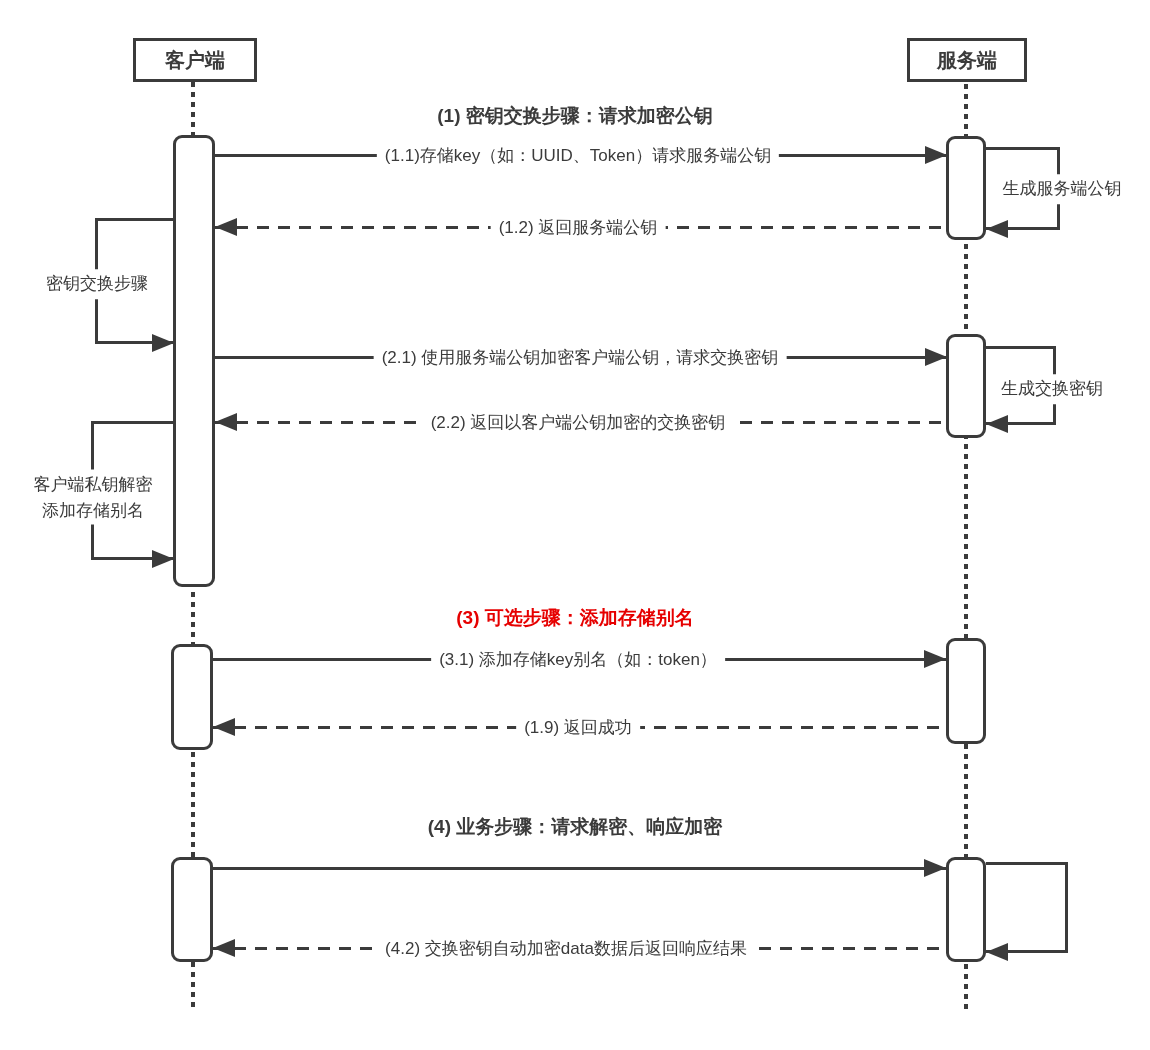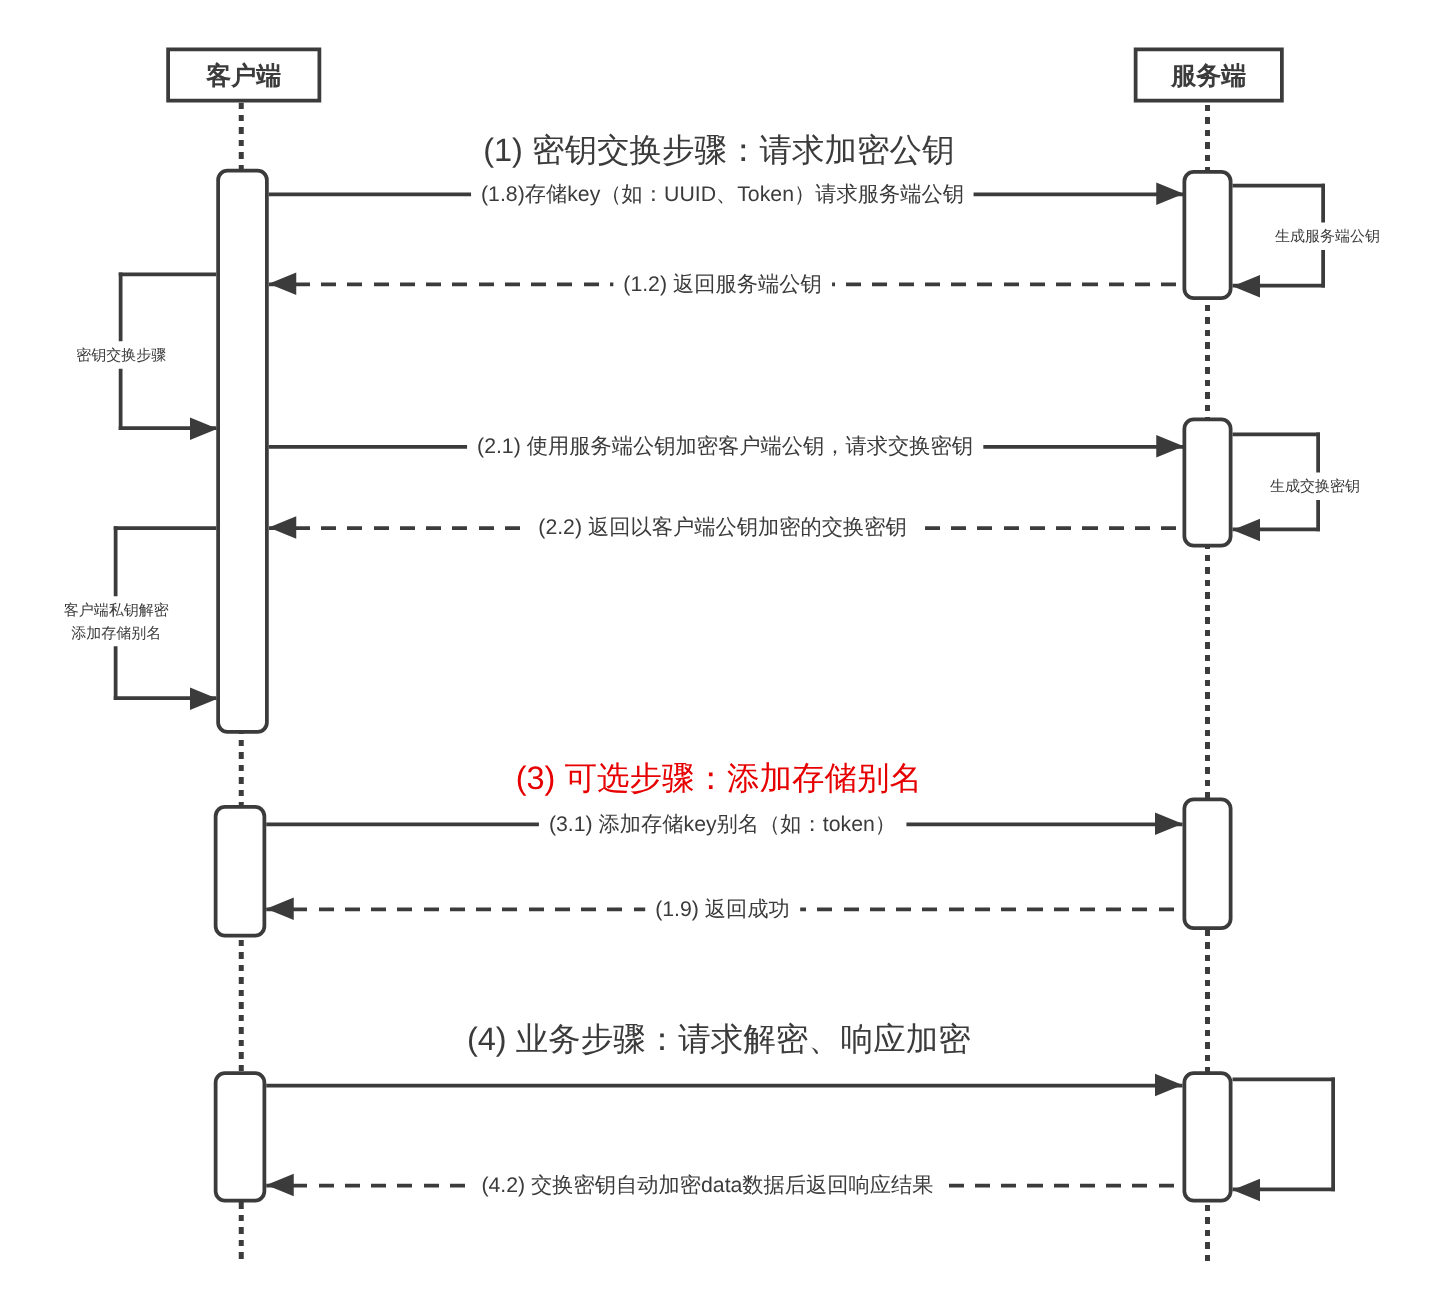--- a/index.html
+++ b/index.html
@@ -27,27 +27,27 @@
   .solid{background:#3b3b3b;}
   .dashed{background:repeating-linear-gradient(to right,#3b3b3b 0 12px,transparent 12px 21px);}
   .head{position:absolute;width:0;height:0;z-index:4;}
   .head-right{border-top:9px solid transparent;border-bottom:9px solid transparent;border-left:22px solid #3b3b3b;}
   .head-left{border-top:9px solid transparent;border-bottom:9px solid transparent;border-right:22px solid #3b3b3b;}
   .mlabel{
     position:absolute;transform:translate(-50%,-50%);background:#fff;
     padding:1px 8px;font-size:17px;white-space:nowrap;z-index:5;
   }
   .stitle{
-    position:absolute;text-align:center;font-weight:normal;font-size:26px;z-index:5;
+    position:absolute;text-align:center;font-weight:bold;font-size:19px;z-index:5;
     width:560px;
   }
   .stitle-red{color:#e60000;}
   .loop-label{
     position:absolute;transform:translate(-50%,-50%);background:#fff;
-    padding:2px 4px;font-size:12px;text-align:center;white-space:nowrap;
+    padding:2px 4px;font-size:17px;text-align:center;white-space:nowrap;
     line-height:1.5;z-index:5;
   }
 </style>
 </head>
 <body>
 
 <div class="canvas">
 
   <div class="lifeline" style="left:191px;top:82px;height:930px"></div>
   <div class="lifeline" style="left:964px;top:84px;height:928px"></div>
@@ -94,21 +94,21 @@
   <div class="bar" style="left:946px;top:334px;width:40px;height:104px"></div>
   <div class="bar" style="left:946px;top:638px;width:40px;height:106px"></div>
   <div class="bar" style="left:946px;top:857px;width:40px;height:105px"></div>
 
   <div class="stitle" style="left:295px;top:103px">(1) 密钥交换步骤：请求加密公钥</div>
   <div class="stitle stitle-red" style="left:295px;top:605px">(3) 可选步骤：添加存储别名</div>
   <div class="stitle" style="left:295px;top:814px">(4) 业务步骤：请求解密、响应加密</div>
 
   <div class="mline solid" style="left:215px;top:154px;width:732px"></div>
   <div class="head head-right" style="left:925px;top:146px"></div>
-  <span class="mlabel" style="left:578px;top:155px">(1.8)存储key（如：UUID、Token）请求服务端公钥</span>
+  <span class="mlabel" style="left:578px;top:155px">(1.1)存储key（如：UUID、Token）请求服务端公钥</span>
 
   <div class="mline dashed" style="left:215px;top:226px;width:732px"></div>
   <div class="head head-left" style="left:215px;top:218px"></div>
   <span class="mlabel" style="left:578px;top:227px">(1.2) 返回服务端公钥</span>
 
   <div class="mline solid" style="left:215px;top:356px;width:732px"></div>
   <div class="head head-right" style="left:925px;top:348px"></div>
   <span class="mlabel" style="left:580px;top:357px">(2.1) 使用服务端公钥加密客户端公钥，请求交换密钥</span>
 
   <div class="mline dashed" style="left:215px;top:421px;width:732px"></div>

